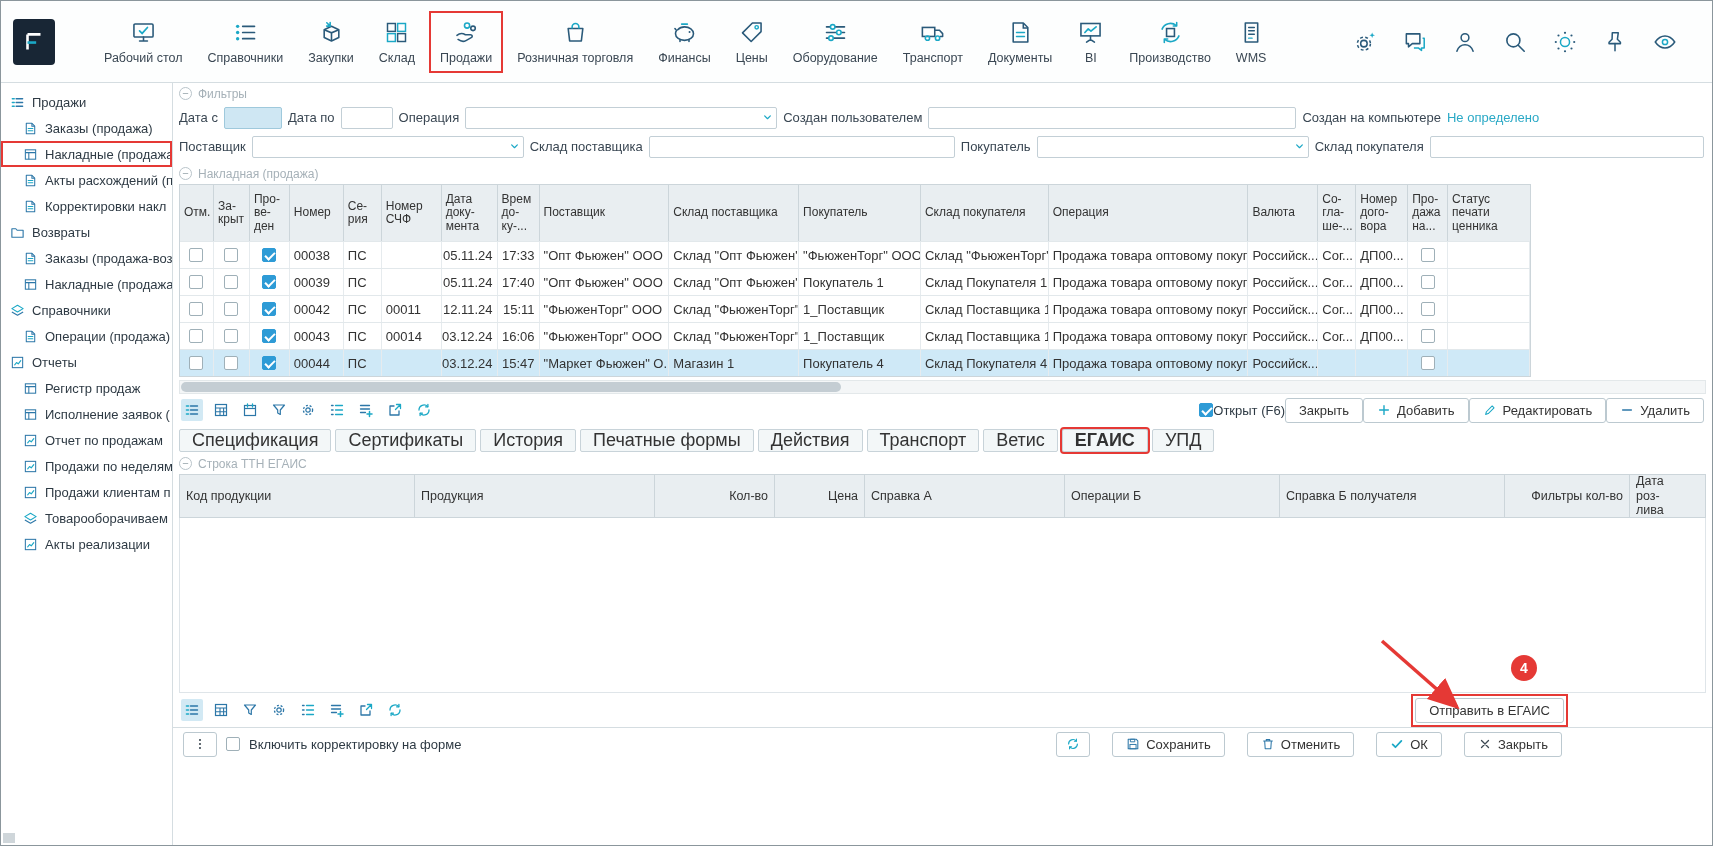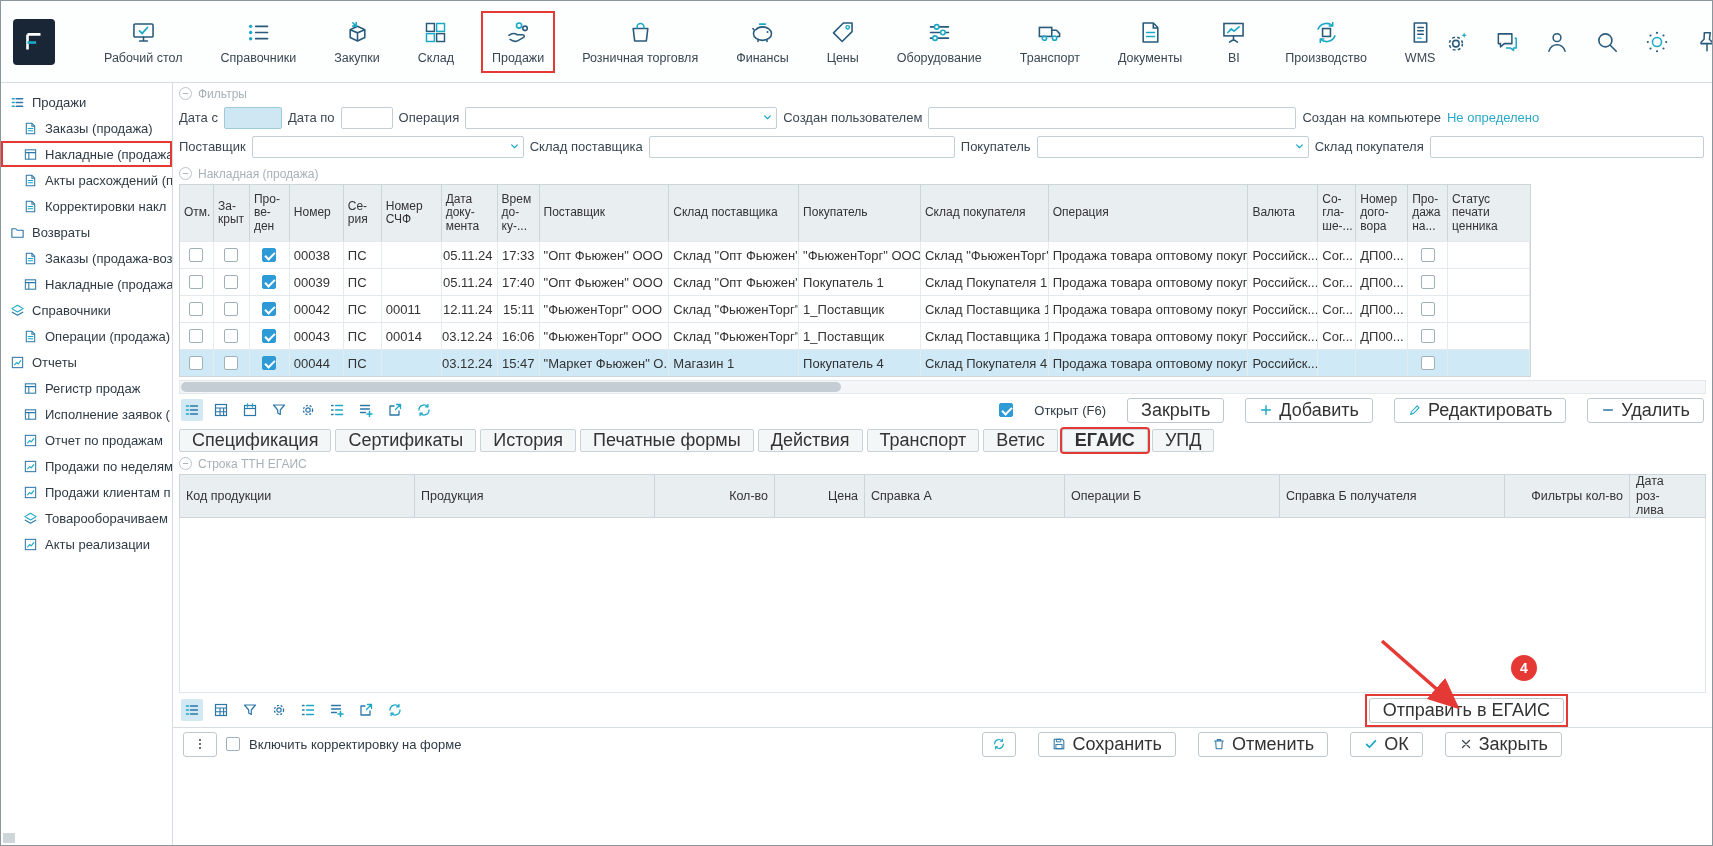--- a/index.html
+++ b/index.html
@@ -4,21 +4,21 @@
 <style>
 *{box-sizing:border-box;margin:0;padding:0}
 html,body{width:1713px;height:846px}
 body{font-family:"Liberation Sans","DejaVu Sans",sans-serif;font-size:13px;color:#333;background:#fff;position:relative;overflow:hidden}
 .app{position:absolute;inset:0;border:1px solid #8b969c;background:#fff;overflow:hidden}
 
 
 .topbar{position:absolute;left:0;top:0;right:0;height:82px;background:#fdfefe;border-bottom:1px solid #d5dde1;display:flex;align-items:center;padding:0 10px}
 .logo{width:42px;height:46px;background:#182635;border-radius:4px;display:flex;align-items:center;justify-content:center;margin:0 40px 0 2px;flex:0 0 42px}
 .logo svg{width:26px;height:26px}
-.menu{display:flex;gap:20px}
+.menu{display:flex;gap:7px}
 .mi{display:flex;flex-direction:column;align-items:center;gap:5px;padding:6px 9px;cursor:pointer}
 .mi svg{width:27px;height:27px}
 .mi .lbl{font-size:12.5px;color:#3a4753;white-space:nowrap}
 .mi.hl{outline:2px solid #e53935}
 .rightIcons{margin-left:auto;display:flex;align-items:center;gap:24px;padding-right:24px}
 .rightIcons svg{width:26px;height:26px;cursor:pointer}
 
 
 .sidebar{position:absolute;left:0;top:82px;bottom:0;width:172px;background:#fff;border-right:1px solid #d5dde1;padding-top:6px;overflow:hidden}
 .si{display:flex;align-items:center;gap:7px;height:26px;padding-left:9px;cursor:pointer;white-space:nowrap;overflow:hidden}
@@ -65,23 +65,23 @@
 .cb.on{background:#2e9bd6;border-color:#2e9bd6}
 .cb.on::after{content:"";position:absolute;left:4px;top:1px;width:4px;height:8px;border:solid #fff;border-width:0 2px 2px 0;transform:rotate(45deg)}
 
 .hscroll{height:14px;margin:3px 6px 0;background:#f4f6f7;border:1px solid #e3e8ea;position:relative;flex:0 0 14px}
 .hthumb{position:absolute;left:1px;top:1px;height:10px;width:660px;background:#c4cdd3;border-radius:5px;cursor:grab}
 
 .gridbar{display:flex;align-items:center;height:32px;padding:0 8px;gap:7px;flex:0 0 32px}
 .tico{width:22px;height:22px;display:flex;align-items:center;justify-content:center;border-radius:2px;cursor:pointer}
 .tico svg{width:16px;height:16px}
 .tico.active{background:#d2e9f4}
-.rightcluster{margin-left:auto;display:flex;align-items:center;gap:21px}
+.rightcluster{margin-left:auto;display:flex;align-items:center;gap:0}
 .chklbl{color:#2e3a44;white-space:nowrap}
-.btn{height:25px;display:inline-flex;align-items:center;gap:6px;background:#fff;border:1px solid #bcc9d0;border-radius:3px;padding:0 13px;font-size:18px;color:#333;cursor:pointer;white-space:nowrap;font-family:inherit}
+.btn{height:25px;display:inline-flex;align-items:center;gap:6px;background:#fff;border:1px solid #bcc9d0;border-radius:3px;padding:0 13px;font-size:13px;color:#333;cursor:pointer;white-space:nowrap;font-family:inherit}
 .btn svg{width:14px;height:14px}
 .btn.iconbtn{padding:0 9px}
 
 .subtabs{display:flex;gap:4px;padding:0 6px;align-items:center;flex:0 0 28px}
 .stab{height:23px;display:inline-flex;align-items:center;padding:0 12px;background:#f3f7f8;border:1px solid #c8d3d9;border-radius:2px;font-size:18px;color:#333;cursor:pointer;white-space:nowrap}
 .stab.hl{outline:2px solid #e53935;font-weight:bold}
 
 .egaislabel{flex:0 0 20px;padding:0 6px}
 .eghead{display:flex;height:44px;background:#e9eef1;border:1px solid #ccd5da;margin:0 6px;flex:0 0 44px}
 .egh{position:relative;border-right:1px solid #ccd5da;padding:3px 6px;font-size:12.5px;color:#333;display:flex;align-items:center;white-space:pre-line;line-height:1.15;cursor:pointer}

